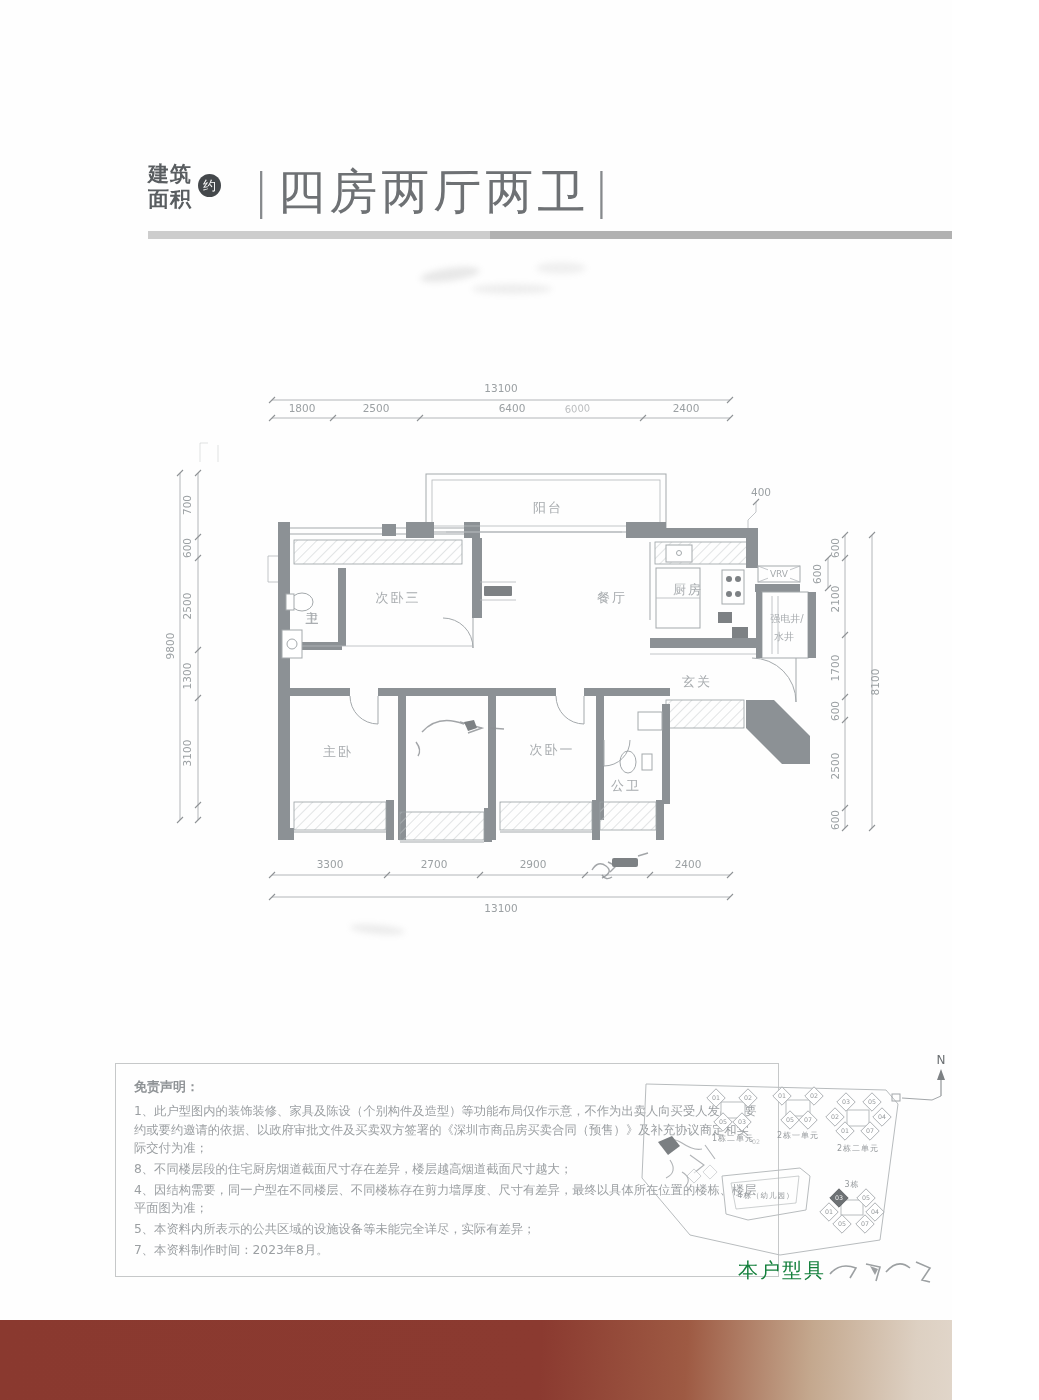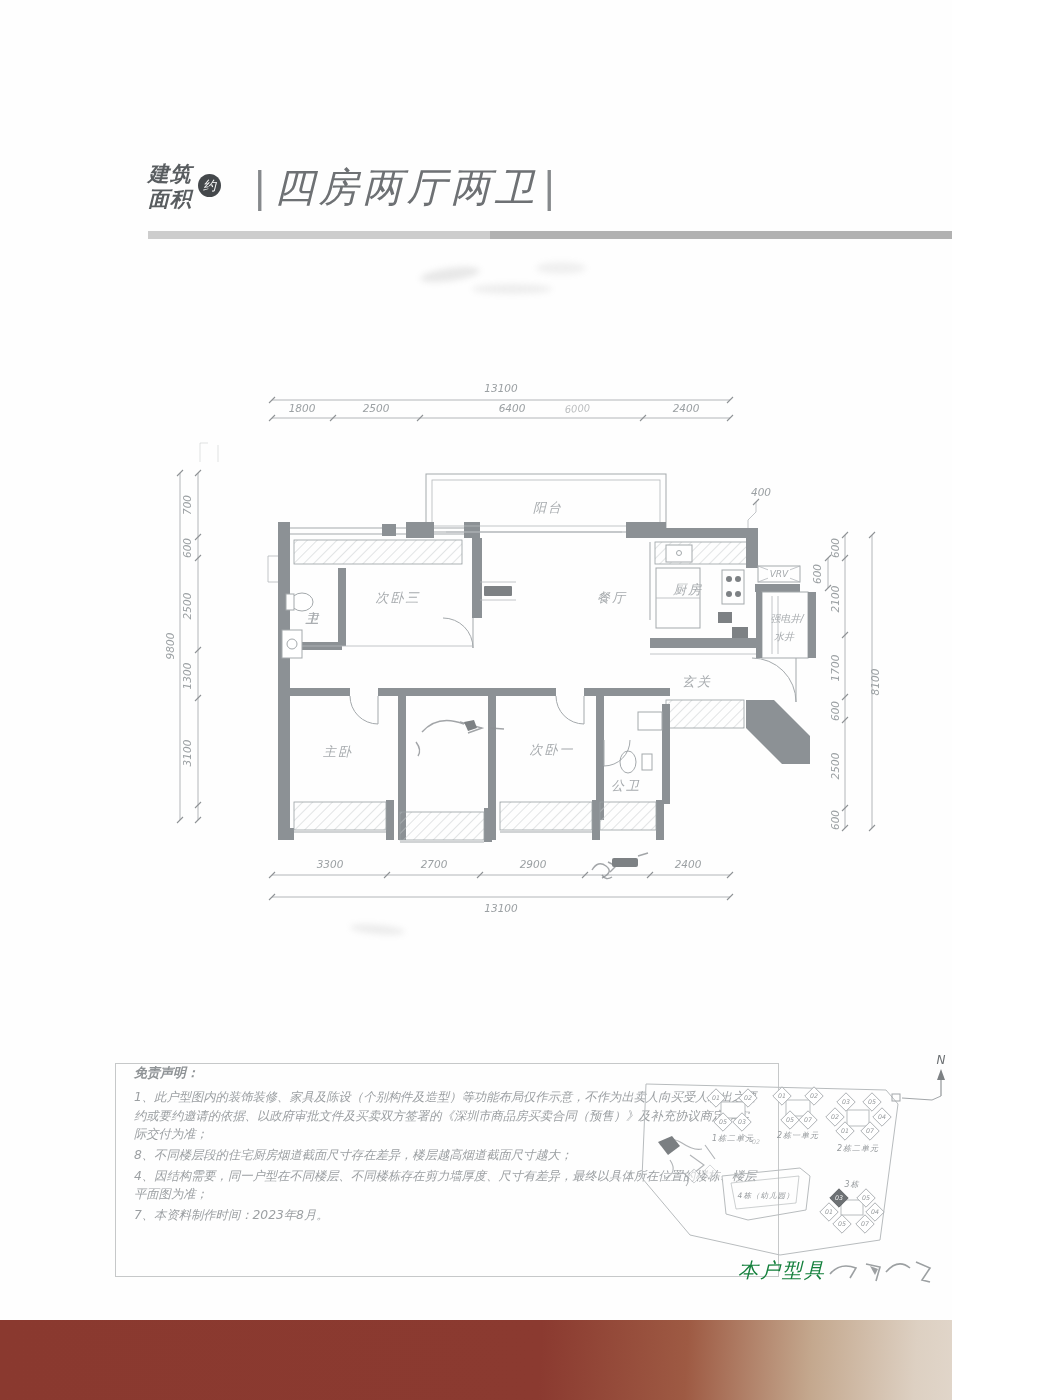--- a/index.html
+++ b/index.html
@@ -1,28 +1,28 @@
 <!DOCTYPE html>
 <html><head>
 <meta charset="utf-8">
 <style>
   html,body{margin:0;padding:0;background:#ffffff;}
   #page{position:relative;width:952px;height:1400px;background:#fefefe;overflow:hidden;
-        font-family:"DejaVu Sans","Liberation Sans",sans-serif;font-style:italic;}
+        font-family:"DejaVu Sans","Liberation Sans",sans-serif;}
 
   
   .header{position:absolute;left:148px;top:150px;display:flex;align-items:flex-start;white-space:nowrap;}
   .area-label{font-size:21px;line-height:1.18;color:#595d60;font-weight:600;letter-spacing:1px;margin-top:12px;}
   .approx-badge{width:23px;height:23px;border-radius:50%;background:#44484b;color:#fff;font-size:13px;
                 display:flex;align-items:center;justify-content:center;margin:24px 2px 0 6px;}
   .big-num{font-size:62px;color:#5e6265;font-weight:500;letter-spacing:-2px;display:inline-block;
            transform:scaleX(.88);transform-origin:left bottom;line-height:1;margin-top:2px;}
   .unit{font-size:34px;color:#5e6265;font-weight:500;}
   .unit-sup{font-size:17px;color:#5e6265;vertical-align:18px;font-weight:500;}
-  .rooms-title{font-size:40px;color:#6e7174;letter-spacing:4px;margin:10px 0 0 26px;font-weight:500;}
+  .rooms-title{font-size:48px;color:#6e7174;letter-spacing:4px;margin:10px 0 0 26px;font-weight:500;}
   .rooms-sep{color:#86898c;font-weight:300;margin:0 4px;}
   .divider{position:absolute;left:148px;top:231px;width:877px;height:8px;
            background:linear-gradient(90deg,#cdcdcd 0 39%,#b2b2b2 39%);}
 
   
   .smudge{position:absolute;border-radius:50%;filter:blur(3px);background:#9a9a9a;}
 
   
   .plan{position:absolute;left:160px;top:370px;width:740px;height:580px;}
   .wall{fill:#8c9195;stroke:none;}
@@ -34,21 +34,21 @@
   .roomtext{font-size:13px;fill:#a7abae;text-anchor:middle;letter-spacing:2px;}
   .smalltext{font-size:9px;fill:#a7abae;text-anchor:middle;}
   .hatchrect{fill:url(#hatch);stroke:#9aa0a4;stroke-width:.8;}
   .fixture{stroke:#a4a9ac;stroke-width:1;fill:#fff;}
   .dark{fill:#7d8184;}
   .scribble{stroke:#8b8f92;stroke-width:1.4;fill:none;opacity:.8;}
   .scribble-text{font-size:10px;fill:#8f9396;opacity:.6;}
 
   
   .disclaimer{position:absolute;left:115px;top:1063px;width:664px;height:214px;
-              border:1px solid #c6c8c9;box-sizing:border-box;padding:0 18px 8px 18px;}
+              border:1px solid #c6c8c9;box-sizing:border-box;padding:14px 18px 8px 18px;}
   .disc-title{font-size:13px;color:#8f9396;margin:0 0 6px 0;font-weight:600;}
   .disc-item{font-size:12.3px;color:#9b9fa2;line-height:1.52;margin:0 0 2px 0;}
 
   
   .siteplan{position:absolute;left:630px;top:1050px;width:360px;height:220px;}
   .boundary{stroke:#b8bcbe;stroke-width:1;fill:none;}
   .core{stroke:#b2b6b9;stroke-width:.9;fill:#fff;}
   .unit-d{stroke:#a9adb0;stroke-width:.9;fill:#fff;}
   .unit-d.darkfill{fill:#6d7174;stroke:#5f6366;}
   .unit-t{font-size:6.3px;fill:#95999c;text-anchor:middle;}
@@ -341,20 +341,21 @@
       <text class="roomtext" x="392" y="384">次卧一</text>
       <text class="roomtext" x="466" y="420">公卫</text>
     </g>
   </svg>
 
   <div class="disclaimer">
     <p class="disc-title">免责声明：</p>
     <p class="disc-item">1、此户型图内的装饰装修、家具及陈设（个别构件及造型）等功能布局仅作示意，不作为出卖人向买受人发出之要约或要约邀请的依据、以政府审批文件及买卖双方签署的《深圳市商品房买卖合同（预售）》及补充协议商定和实际交付为准；</p>
     <p class="disc-item">8、不同楼层段的住宅厨房烟道截面尺寸存在差异，楼层越高烟道截面尺寸越大；</p>
     <p class="disc-item">4、因结构需要，同一户型在不同楼层、不同楼栋存在剪力墙厚度、尺寸有差异，最终以具体所在位置的楼栋、楼层平面图为准；</p>
+    <p class="disc-item">5、本资料内所表示的公共区域的设施设备等未能完全详尽，实际有差异；</p>
     <p class="disc-item">7、本资料制作时间：2023年8月。</p>
   </div>
 
   <svg class="siteplan" viewBox="0 0 360 220">
     <path class="boundary" d="M16,34 L256,40 L268,54 L250,190 L150,205 L60,185 L12,128 Z"></path>
 
     <g>
       <text class="north-t" x="311" y="14">N</text>
       <line x1="311" y1="22" x2="311" y2="46" stroke="#7d8184" stroke-width="1"></line>
       <polygon points="307,30 311,19 315,30" fill="#7d8184"></polygon>

